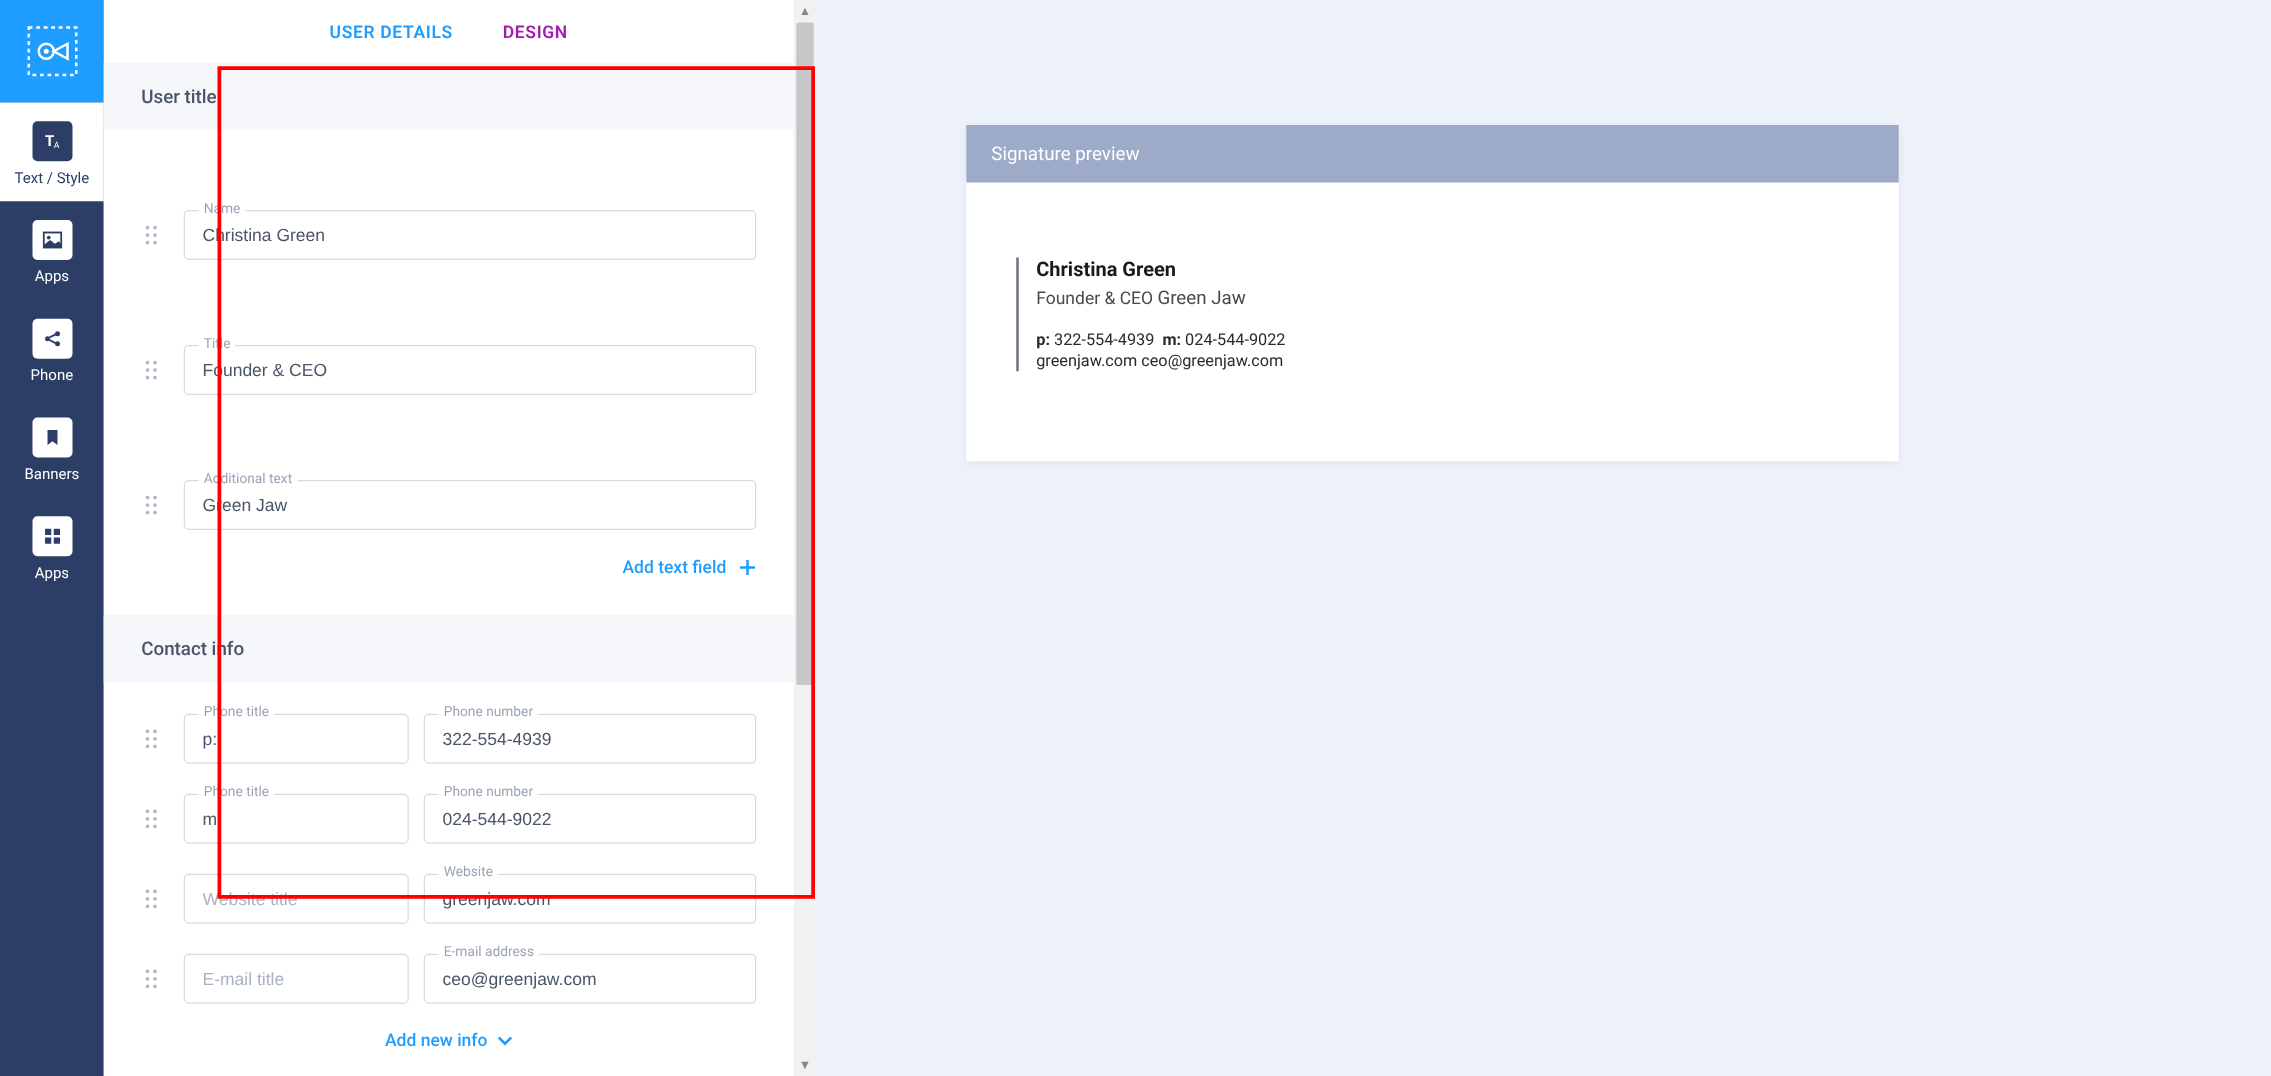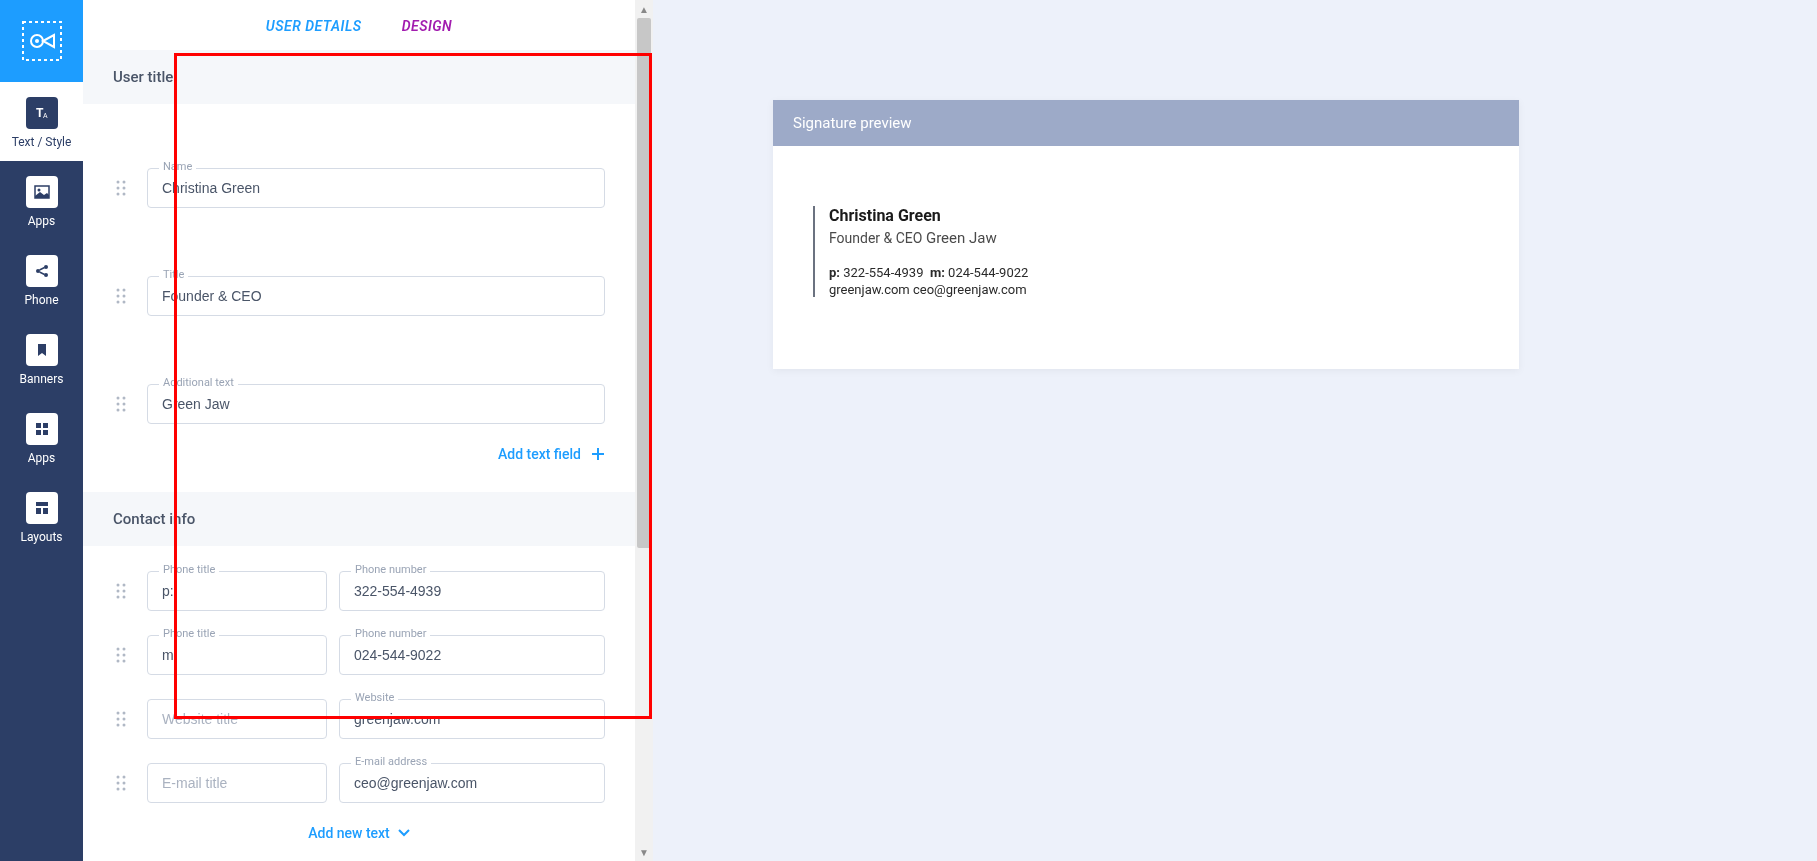--- a/index.html
+++ b/index.html
@@ -66,21 +66,20 @@
   position: relative;
   display: flex;
   flex-direction: column;
   height: 100%;
 }
 .tabs {
   display: flex;
   justify-content: center;
   gap: 40px;
   padding: 18px 0 16px 0;
-  font-style: italic;
 }
 .tab {
   font-size: 14px;
   font-weight: 600;
   letter-spacing: 0.5px;
   cursor: pointer;
   text-transform: uppercase;
 }
 .tab.active { color: #1d9dff; }
 .tab.inactive { color: #a21caf; }
@@ -341,30 +340,20 @@
       <div class="sidebar-icon-box" style="background:#fff;">
         <svg width="16" height="16" viewBox="0 0 16 16">
             <rect x="2" y="2" width="5" height="5" fill="#2c3e66"></rect>
             <rect x="9" y="2" width="5" height="5" fill="#2c3e66"></rect>
             <rect x="2" y="9" width="5" height="5" fill="#2c3e66"></rect>
             <rect x="9" y="9" width="5" height="5" fill="#2c3e66"></rect>
           </svg>
       </div>
       <span>Apps</span>
     </div>
-    <div class="sidebar-item">
-      <div class="sidebar-icon-box" style="background:#fff;">
-        <svg width="16" height="16" viewBox="0 0 16 16">
-            <rect x="2" y="2" width="12" height="4" fill="#2c3e66"></rect>
-            <rect x="2" y="8" width="5" height="6" fill="#2c3e66"></rect>
-            <rect x="9" y="8" width="5" height="6" fill="#2c3e66"></rect>
-          </svg>
-      </div>
-      <span>Layouts</span>
-    </div>
   </div>
 
   <div class="editor-panel">
     <div class="highlight-box"></div>
     <div class="tabs">
       <div class="tab active">USER DETAILS</div>
       <div class="tab inactive">DESIGN</div>
     </div>
 
     <div class="section-header">User title</div>
@@ -512,21 +501,21 @@
           </div>
           <div class="input-wrap">
             <span class="floating-label">E-mail address</span>
             <input class="text-input" value="ceo@greenjaw.com" style="">
           </div>
         </div>
       </div>
     </div>
     <div class="add-new-field-row">
       <div class="add-new-link">
-        <span>Add new text</span>
+        <span>Add new info</span>
         <svg width="12" height="8" viewBox="0 0 12 8">
             <path d="M1 1 L6 6 L11 1" fill="none" stroke="#1d9dff" stroke-width="2"></path>
           </svg>
       </div>
     </div>
   </div>
 
   <div class="scrollbar-track">
     <div class="scroll-arrow up">▲</div>
     <div class="scroll-thumb"></div>

